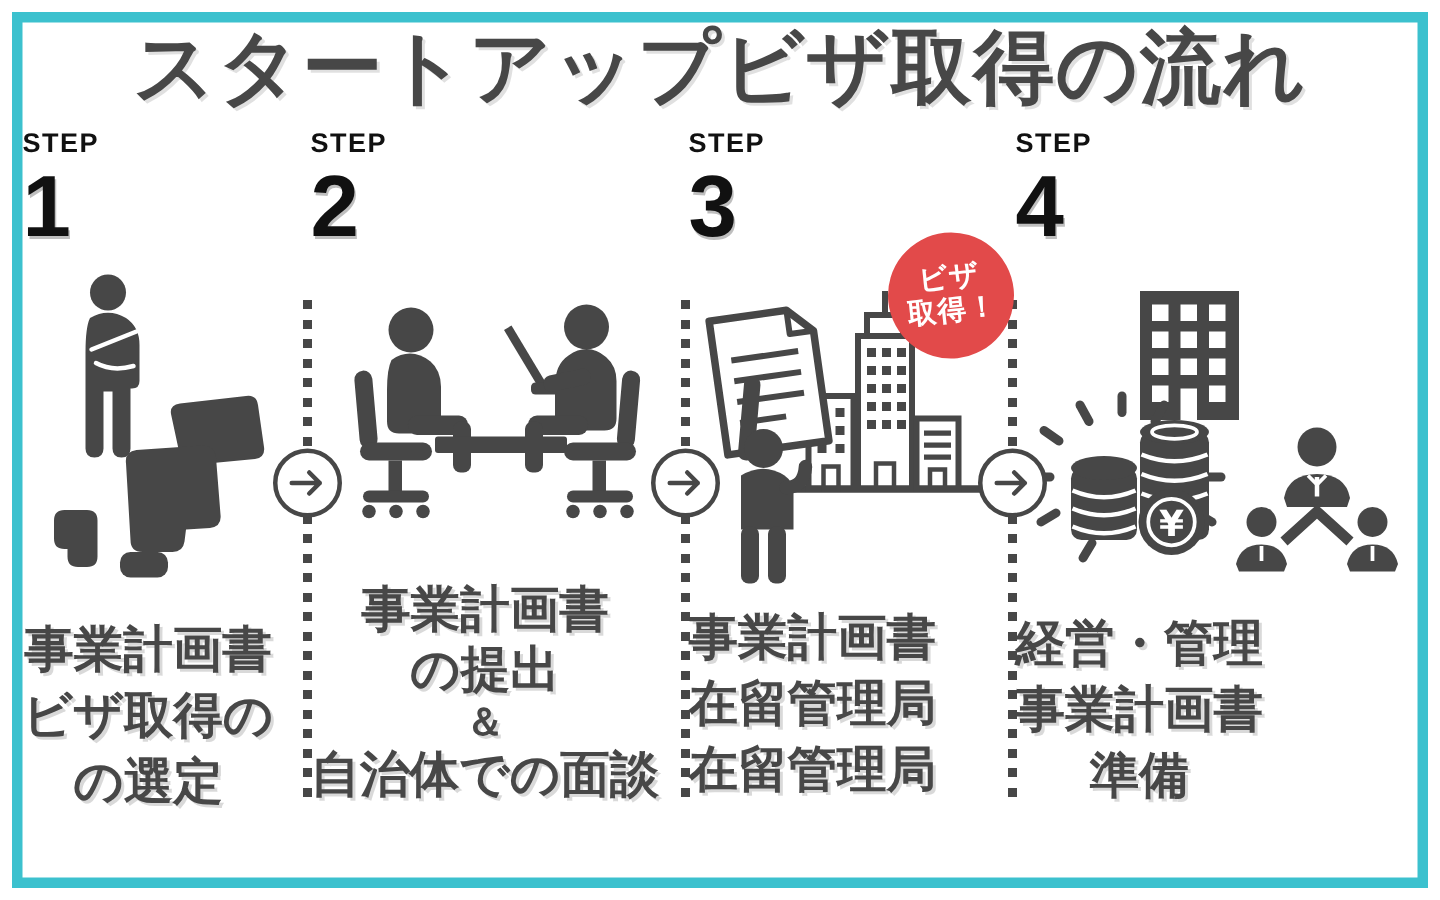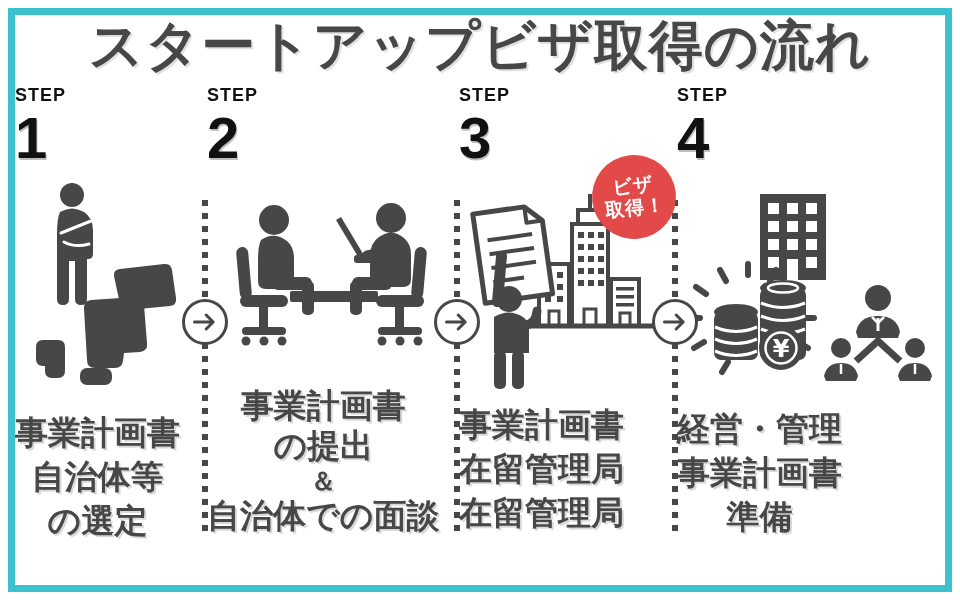--- a/index.html
+++ b/index.html
@@ -70,21 +70,21 @@
         <g fill="currentColor">
           <path d="M96 88 l44 -5 q7 -1 8 6 l4 28 q1 7 -6 8 l-42 4 q-7 1 -8 -6 l-6 -28 q-1 -6 6 -7 z"></path>
           <path d="M60 128 q-1 -8 7 -9 l44 -3 q8 0 9 8 l3 38 q1 8 -7 9 l-16 1 -1 8 q-1 7 -8 7 h-20 q-8 0 -8 -8 z"></path>
           <path d="M12 166 q0 -7 7 -7 h15 q7 0 7 7 v24 q0 7 -7 7 h-6 q-7 0 -7 -7 v-5 h-2 q-7 0 -7 -7 z"></path>
           <rect x="56" y="187" width="32" height="17" rx="7"></rect>
         </g>
       </svg>
     </div>
     <div class="step-caption">
       <span class="caption-line">事業計画書</span>
-      <span class="caption-line">自治体等</span>
+      <span class="caption-line">ビザ取得の</span>
       <span class="caption-line">の選定</span>
     </div>
   </div>
 
   <div class="step step2">
     <div class="step-label">STEP</div>
     <div class="step-number">2</div>
     <div class="step-icon">
       <svg width="235" height="152" viewBox="0 0 235 152">
         <g fill="currentColor">

